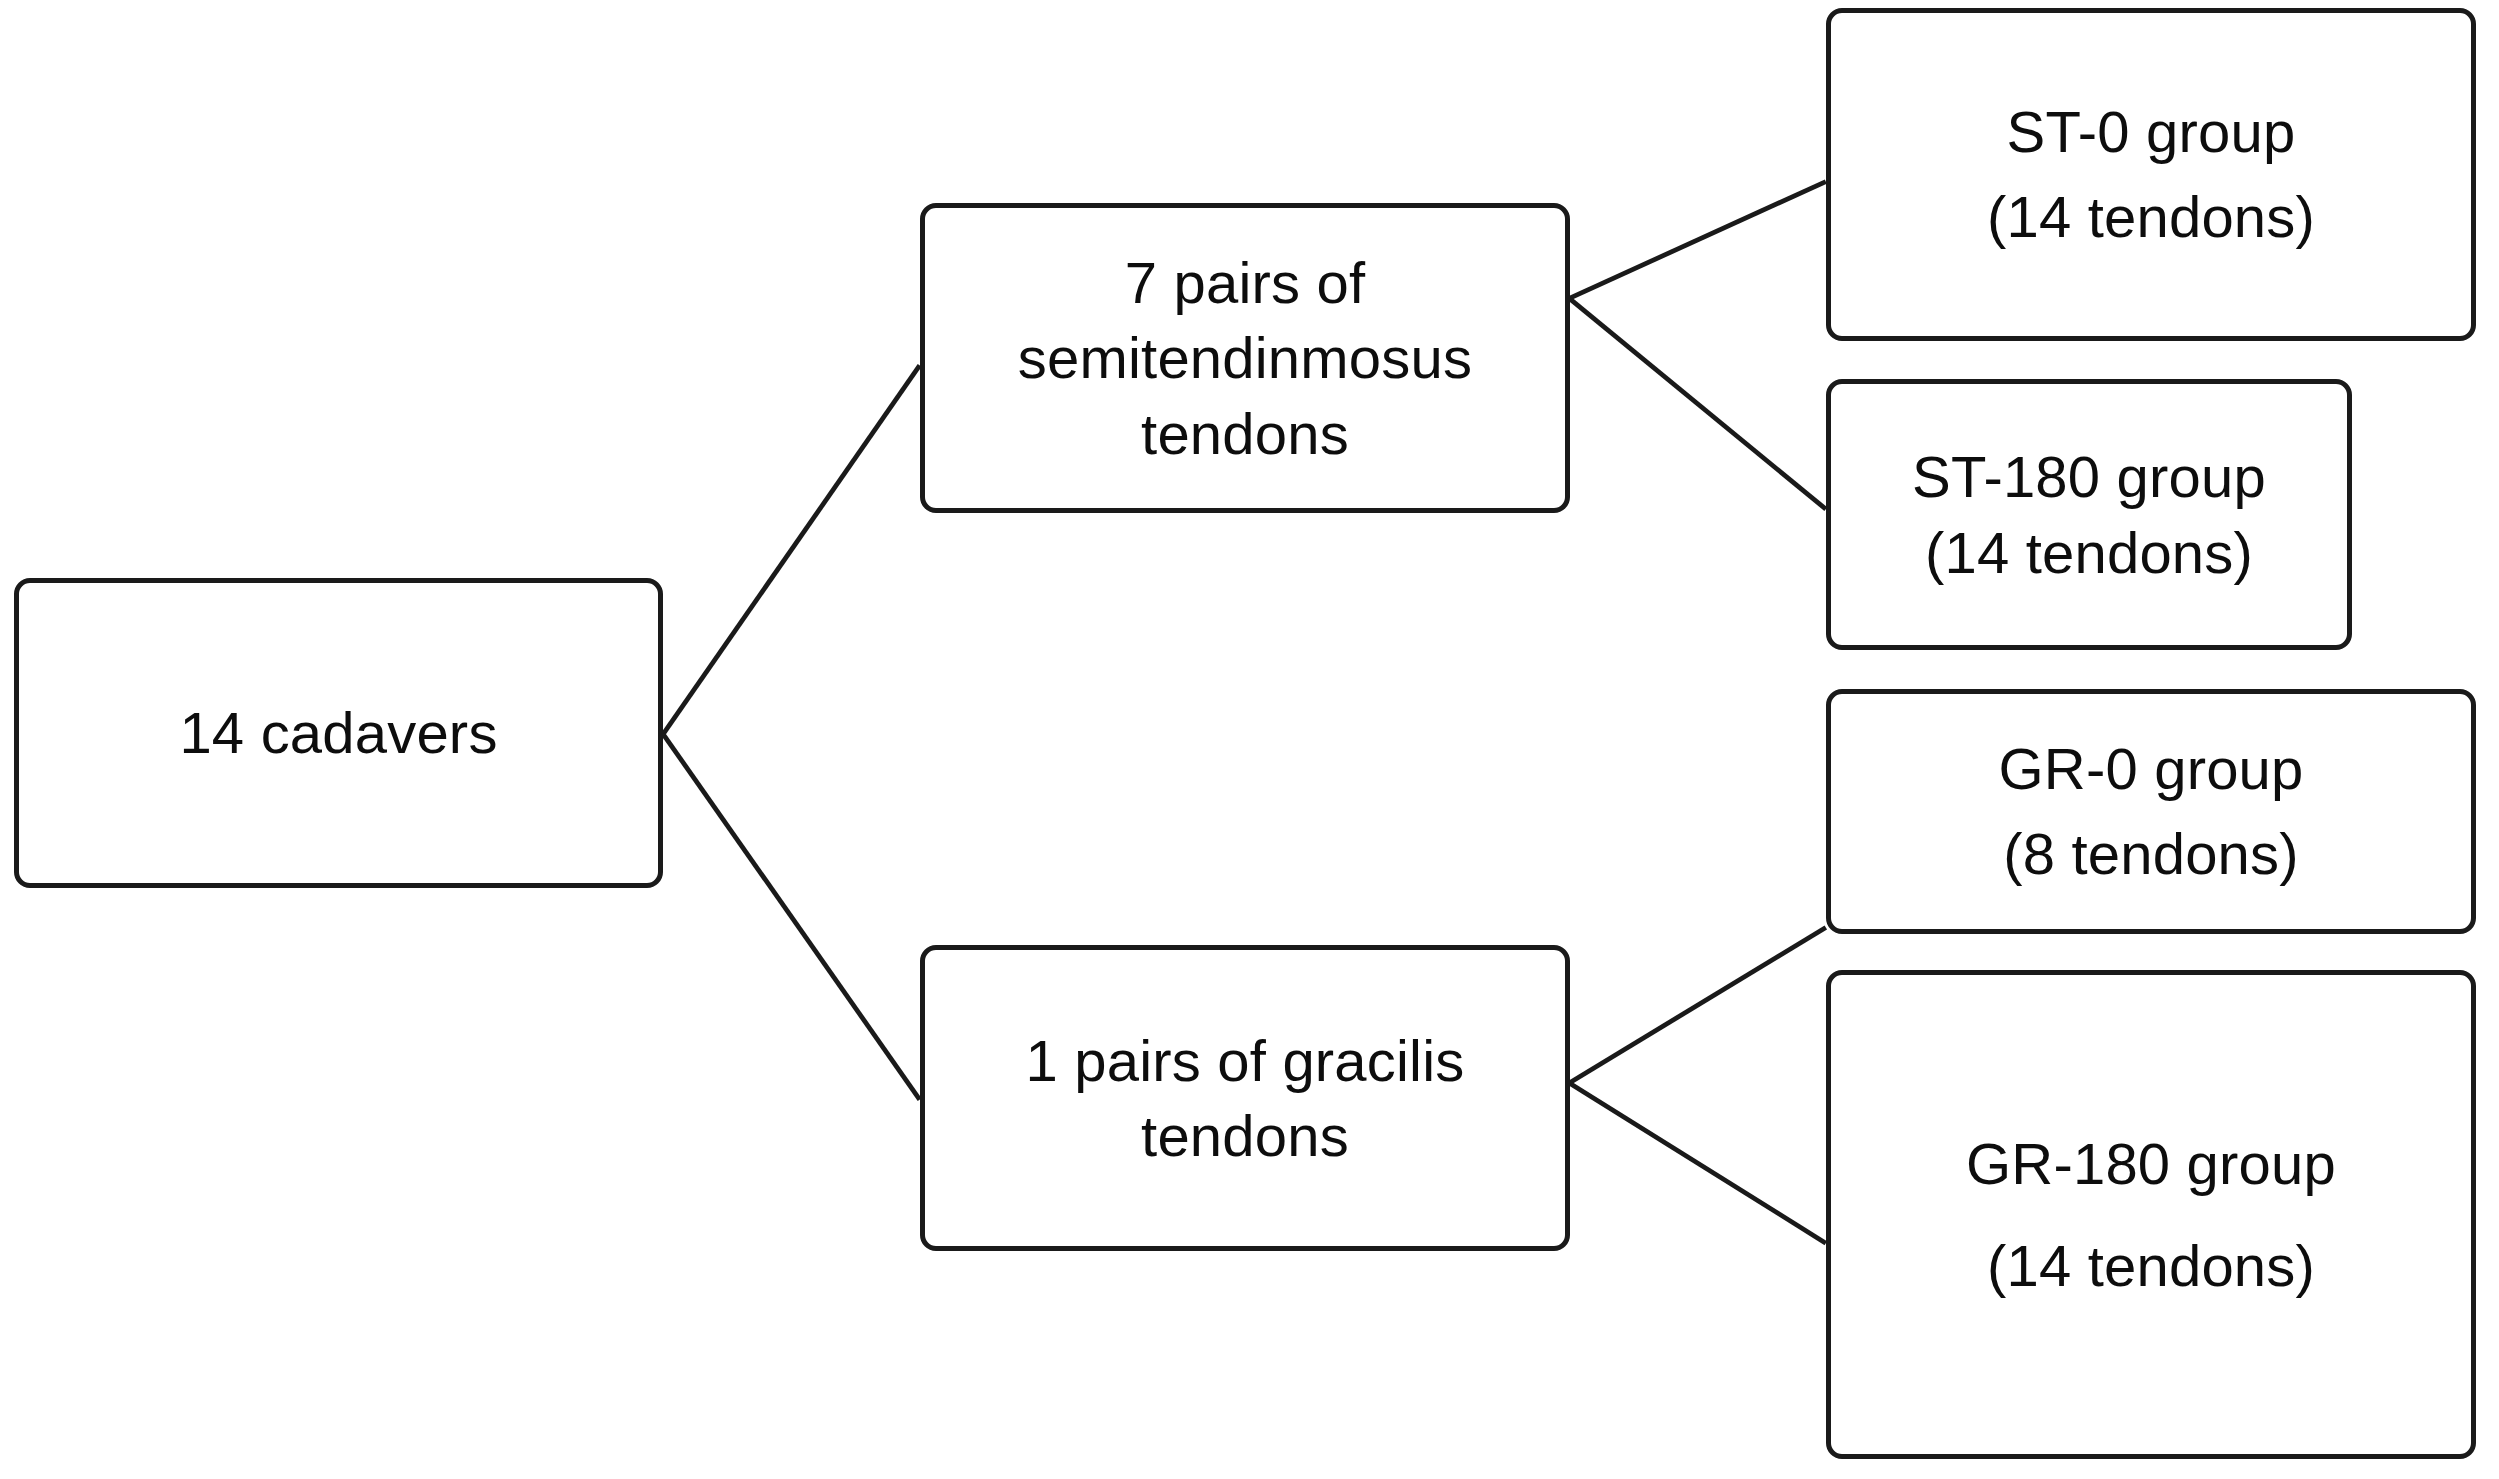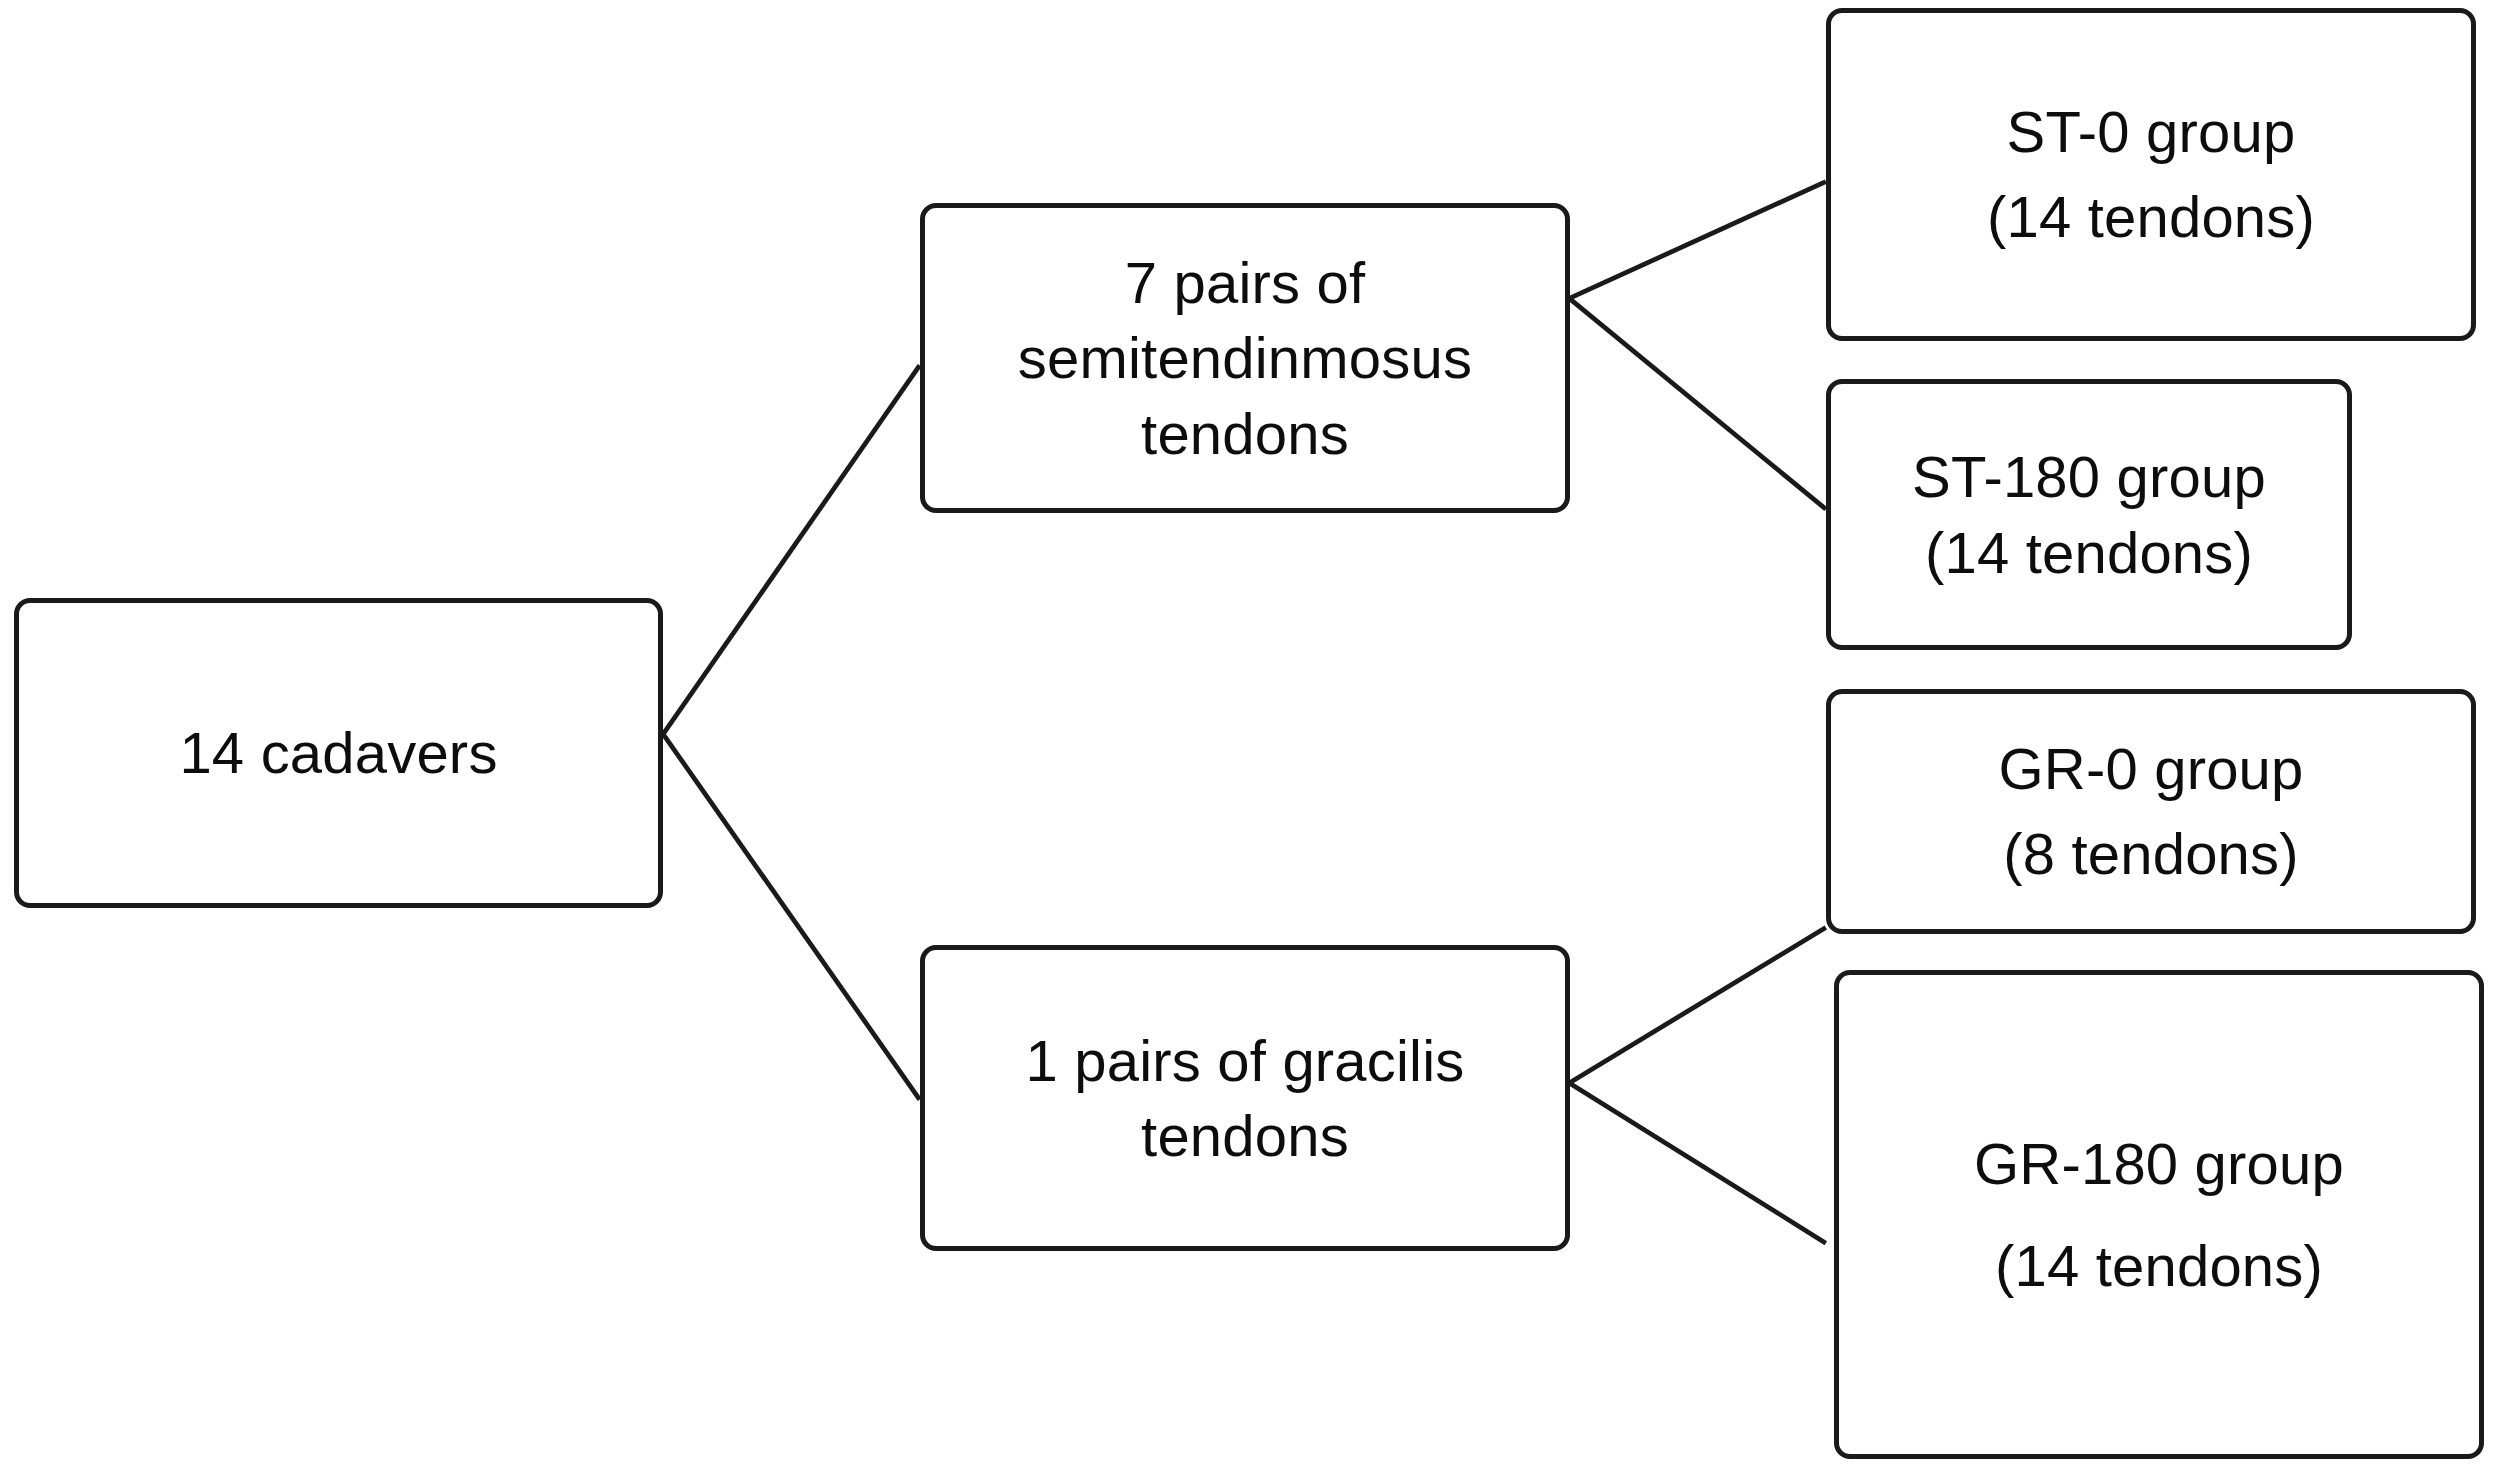--- a/index.html
+++ b/index.html
@@ -39,21 +39,21 @@
   .node .label {
     font-size: 58px;
     line-height: 1.30;
     letter-spacing: 0.2px;
     white-space: pre-line;
     padding: 0 17.4px;
   }
   
   #node-cadavers {
     left: 14px;
-    top: 598px;
+    top: 578px;
     width: 649px;
     height: 310px;
   }
   
   #node-st-tendons {
     left: 920px;
     top: 203px;
     width: 650px;
     height: 310px;
   }
@@ -80,21 +80,20 @@
     left: 1826px;
     top: 689px;
     width: 650px;
     height: 245px;
   }
   #node-gr180 {
     left: 1826px;
     top: 970px;
     width: 650px;
     height: 489px;
-    margin-left: 8px;
   }
   #node-gr180 .label {
     line-height: 1.75;
   }
   #node-st0 .label,
   #node-gr0 .label {
     line-height: 1.45;
   }
 </style>
 </head>

